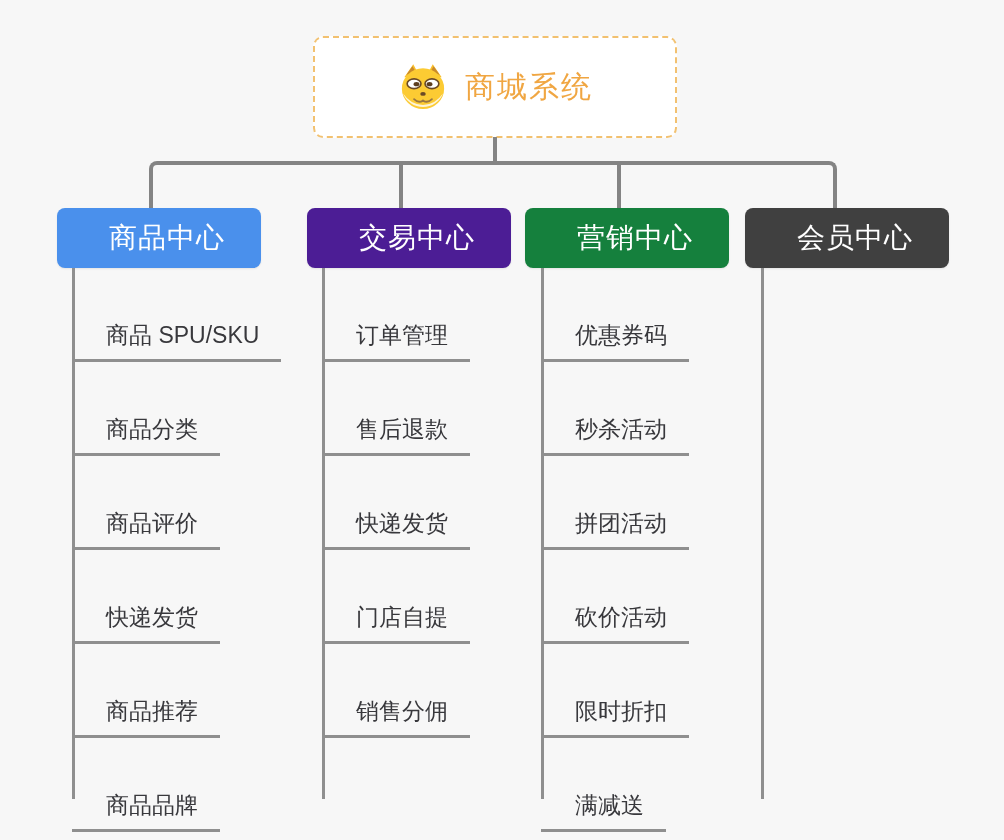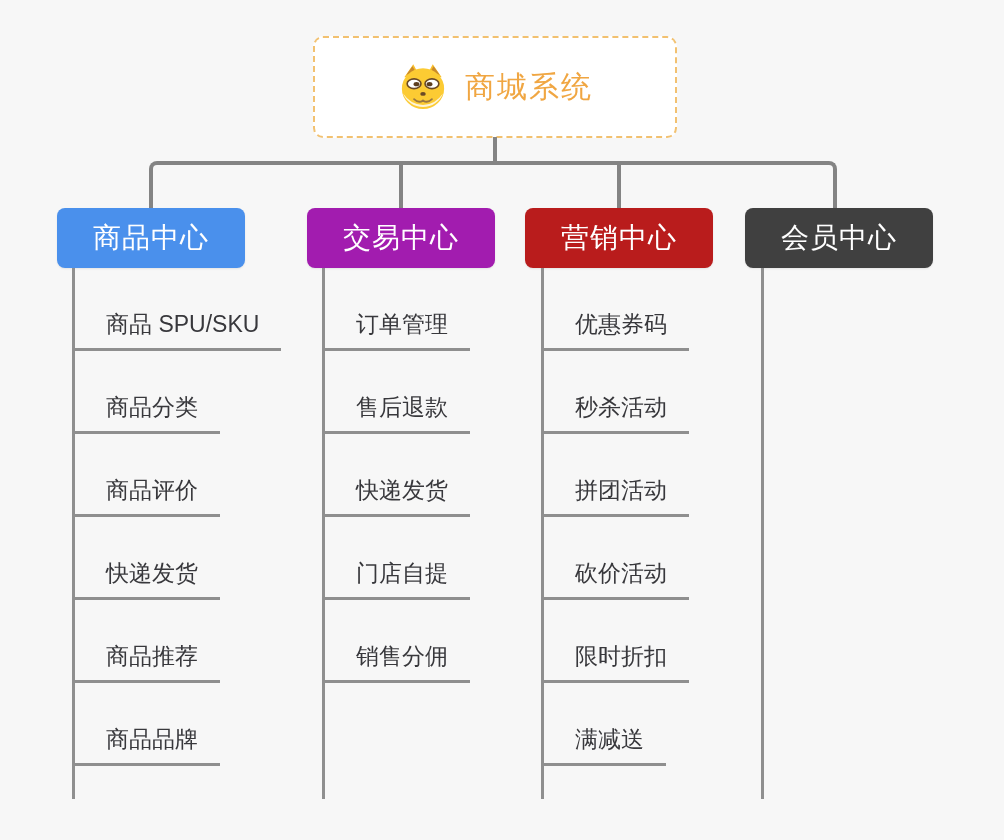--- a/index.html
+++ b/index.html
@@ -33,31 +33,32 @@
   }
   .drop-2{left:399px;top:163px;width:4px;height:46px;}
   .drop-3{left:617px;top:163px;width:4px;height:46px;}
 
   
   .branch{
     position:absolute;top:208px;width:188px;height:60px;border-radius:8px;
     display:flex;align-items:center;justify-content:center;
     color:#FFFFFF;font-size:28px;letter-spacing:1px;white-space:nowrap;
     box-shadow:0 1px 2px rgba(0,0,0,0.08);
+    padding-left:16px;
   }
   .branch-1{left:57px;}  .branch-2{left:307px;}
   .branch-3{left:525px;} .branch-4{left:745px;}
 
   
   .leaf-vline{position:absolute;top:268px;width:3px;height:531px;background:#8F8F8F;}
   .vline-1{left:72px;} .vline-2{left:322px;} .vline-3{left:541px;} .vline-4{left:761px;}
 
   .leaf-col{position:absolute;top:268px;display:flex;flex-direction:column;}
   .col-1{left:72px;} .col-2{left:322px;} .col-3{left:541px;} .col-4{left:761px;}
-  .leaf-row{height:83px;display:flex;align-items:flex-end;}
+  .leaf-row{height:94px;display:flex;align-items:flex-end;}
   .leaf{
     display:inline-block;box-sizing:border-box;
     padding:0 22px 8px 34px;
     border-bottom:3px solid #8F8F8F;
     font-size:23px;color:#38383C;white-space:nowrap;
   }
 </style>
 </head>
 <body>
 
@@ -82,24 +83,24 @@
   </div>
 
   <div class="line root-drop"></div>
   <div class="bracket"></div>
   <div class="line drop-2"></div>
   <div class="line drop-3"></div>
 
   <div class="branch branch-1" style="background-color: rgb(74, 144, 236);">
     <span>商品中心</span>
   </div>
-  <div class="branch branch-2" style="background-color: #a21caf;">
+  <div class="branch branch-2" style="background-color: #4c1d95;">
     <span>交易中心</span>
   </div>
-  <div class="branch branch-3" style="background-color: #b91c1c;">
+  <div class="branch branch-3" style="background-color: #15803d;">
     <span>营销中心</span>
   </div>
   <div class="branch branch-4" style="background-color: #404040;">
     <span>会员中心</span>
   </div>
 
   <div class="leaf-vline vline-1"></div>
   <div class="leaf-vline vline-2"></div>
   <div class="leaf-vline vline-3"></div>
   <div class="leaf-vline vline-4"></div>

